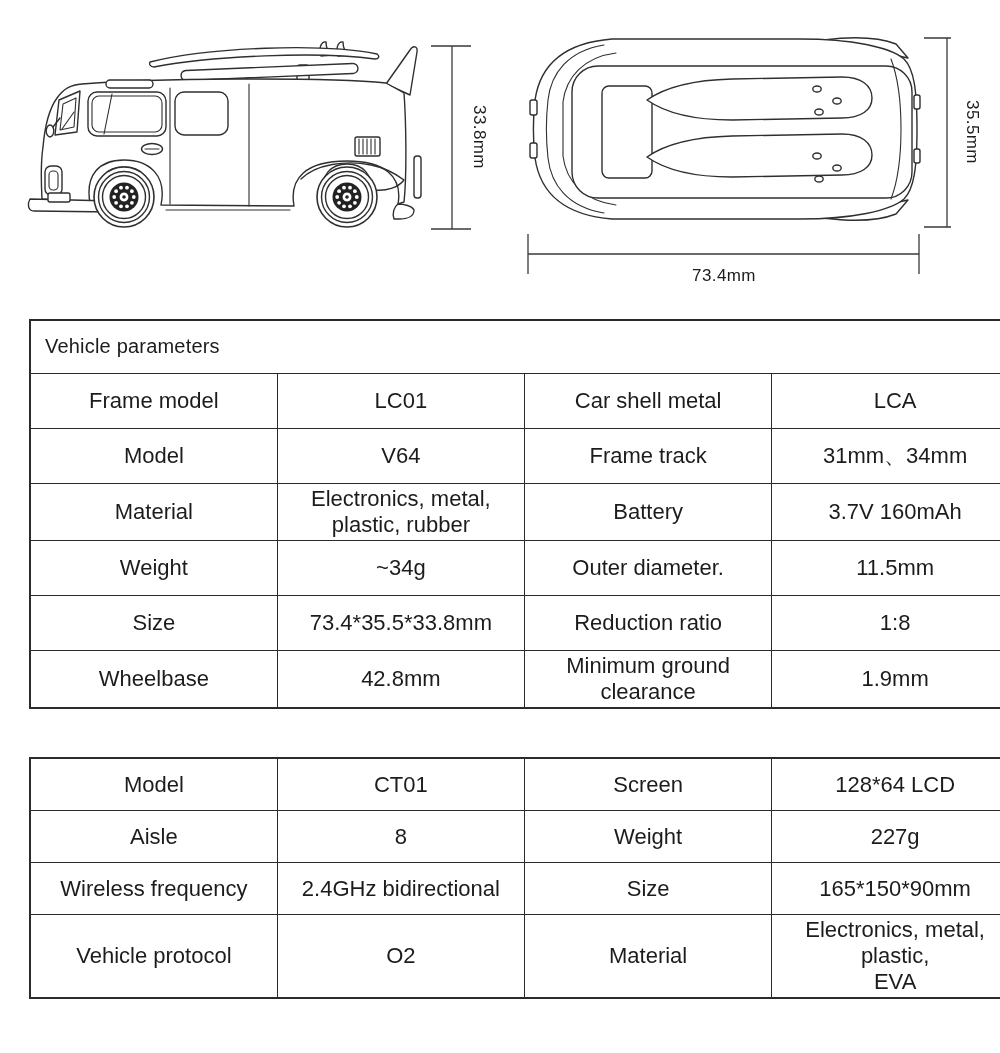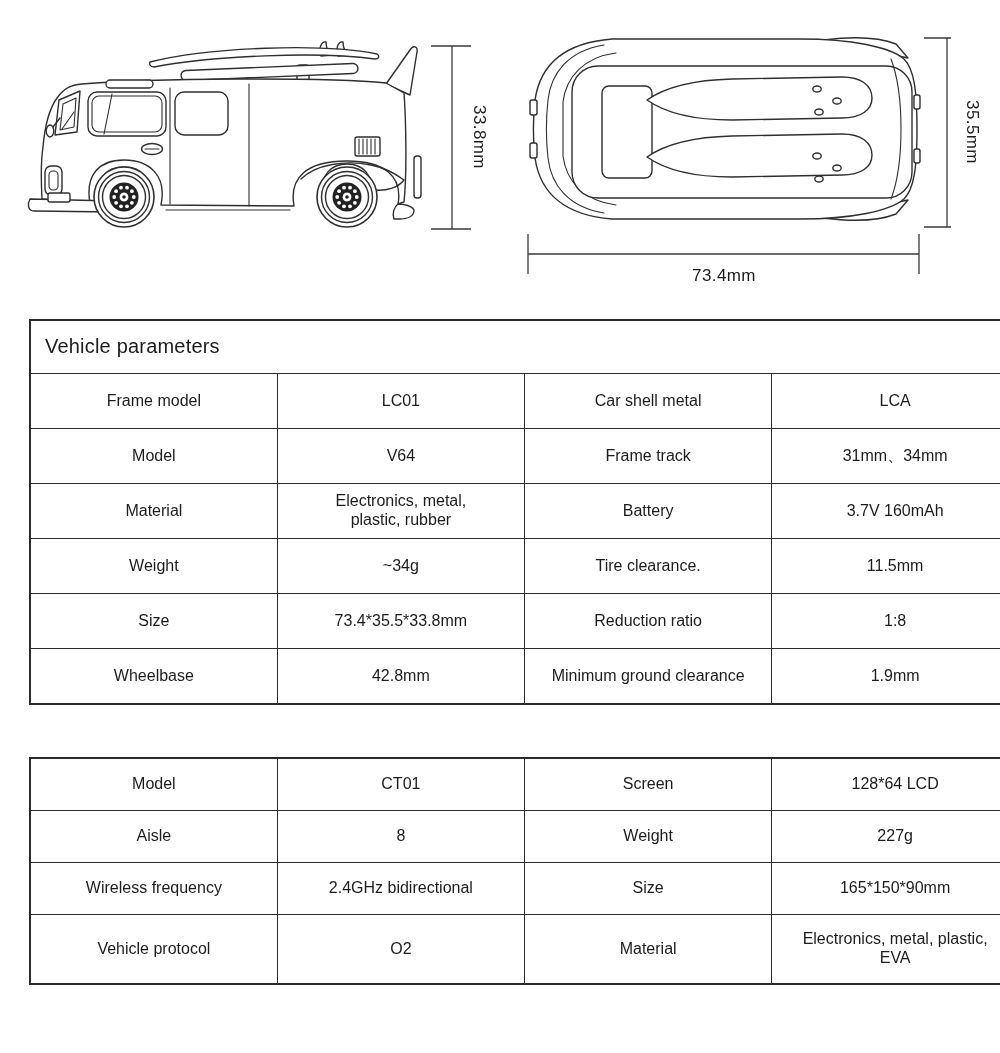--- a/index.html
+++ b/index.html
@@ -10,21 +10,21 @@
   svg.drawings{position:absolute;left:0;top:0;display:block;}
   .dim{font-size:17px;fill:#1c1c1c;letter-spacing:0.4px;font-family:"Liberation Sans","DejaVu Sans",sans-serif;}
   table.ptable{
     position:absolute;left:29px;width:991px;background:#fff;
     border-collapse:collapse;table-layout:fixed;border:2.5px solid #2b2b2b;
   }
   #vehicle-table{top:319px;}
   #remote-table{top:757px;}
   table.ptable td{
     border:1.6px solid #2b2b2b;text-align:center;vertical-align:middle;
-    font-size:16px;line-height:1.18;padding:2px 3px;white-space:pre-line;color:#1c1c1c;
+    font-size:22px;line-height:1.18;padding:2px 3px;white-space:pre-line;color:#1c1c1c;
   }
   table.ptable td.title{
     text-align:left;font-size:20px;padding:0 0 0 14px;height:52px;letter-spacing:0.2px;white-space:nowrap;
   }
   #vehicle-table tr.r td{height:50px;}
   #remote-table tr.r td{height:47px;}
   #remote-table tr.r-last td{height:64px;}
 </style>
 </head>
 <body>
@@ -203,21 +203,21 @@
       <tr class="r">
         <td>Material</td>
         <td>Electronics, metal,
 plastic, rubber</td>
         <td>Battery</td>
         <td>3.7V 160mAh</td>
       </tr>
       <tr class="r">
         <td>Weight</td>
         <td>~34g</td>
-        <td>Tire clearance.</td>
+        <td>Outer diameter.</td>
         <td>11.5mm</td>
       </tr>
       <tr class="r">
         <td>Size</td>
         <td>73.4*35.5*33.8mm</td>
         <td>Reduction ratio</td>
         <td>1:8</td>
       </tr>
       <tr class="r">
         <td>Wheelbase</td>

